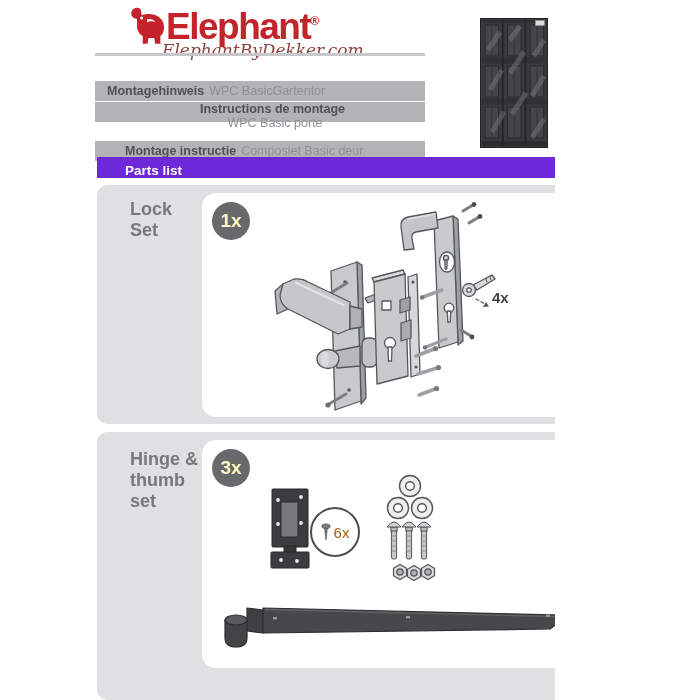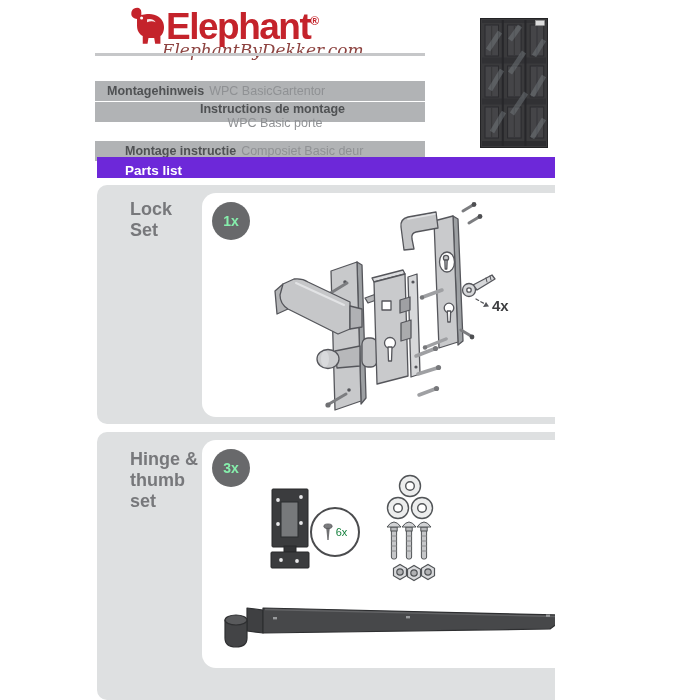--- a/index.html
+++ b/index.html
@@ -18,26 +18,26 @@
             font-size:12.5px;white-space:nowrap;}
   .lang-bold{font-weight:bold;color:#4f5153;margin-right:5px;}
   .lang-rest{color:#8f9194;}
   
   .red-bar{background:#6d28d9;display:flex;align-items:flex-end;padding-left:28px;box-sizing:border-box;}
   .red-bar span{color:#ffffff;font-weight:bold;font-size:13.5px;}
   
   .section{background:#dee0e1;border-radius:10px;}
   .panel{background:#ffffff;border-radius:14px;}
   .section-label{font-size:18px;font-weight:bold;color:#77787b;line-height:21px;}
-  .count-badge{width:38px;height:38px;border-radius:50%;background:#68696b;color:#86efac;
-               font-size:14px;font-weight:bold;display:flex;align-items:center;justify-content:center;}
+  .count-badge{width:38px;height:38px;border-radius:50%;background:#68696b;color:#fef9c3;
+               font-size:19px;font-weight:bold;display:flex;align-items:center;justify-content:center;}
   .qty-label{font-size:15px;font-weight:600;color:#3e3f41;}
   .screw-badge{width:46px;height:46px;border-radius:50%;background:#ffffff;border:2px solid #4b4c4e;
                display:flex;align-items:center;justify-content:center;gap:3px;}
-  .screw-badge span{font-size:11px;color:#15803d;}
+  .screw-badge span{font-size:15px;color:#a16207;}
   svg{display:block;}
 </style>
 </head>
 <body>
 
 <div class="page">
 
   <div class="abs" style="left:127px;top:6px;width:42px;height:42px;">
     <svg viewBox="0 0 44 44" width="42" height="42">
       <path fill="#c4232b" d="M7,3 C11,0.5 15,2 15,6.5 L15,9.5 L21,8.5 C29,7.5 36,11.5 38,17.5 C40,23.5 38,29.5 35,31.5 L35,39.5 L29.5,39.5 L28.5,33.5 L22.5,33.5 L21.5,39.5 L16.5,39.5 L16.5,31.5 C12.5,29.5 10.5,25.5 10.5,20.5 L10.5,13.5 C7.5,13.5 4.5,11.5 4.5,8.5 C4.5,5.5 5.5,4 7,3 Z"></path>
@@ -204,21 +204,21 @@
           <line x1="228" y1="80" x2="229" y2="84" stroke-width="1"></line>
           <line x1="232" y1="78" x2="233" y2="82" stroke-width="1"></line>
         </g>
         <g>
           <line x1="218" y1="101" x2="227" y2="106" stroke-dasharray="3,2.5" stroke-width="1.2"></line>
           <polygon points="231,108.5 225,109 228,104" fill="#55565b" stroke="none"></polygon>
         </g>
       </g>
     </svg>
   </div>
-  <span class="abs qty-label" style="left:492px;top:297px;">4x</span>
+  <span class="abs qty-label" style="left:492px;top:289px;">4x</span>
 
   <div class="abs section" style="left:97px;top:432px;width:500px;height:268px;">
     <div class="section-label abs" style="left:33px;top:17px;">
       <div>Hinge &amp;</div>
       <div>thumb</div>
       <div>set</div>
     </div>
   </div>
   <div class="abs panel" style="left:202px;top:440px;width:381px;height:228px;"></div>
   <div class="abs count-badge" style="left:212px;top:449px;">3x</div>

